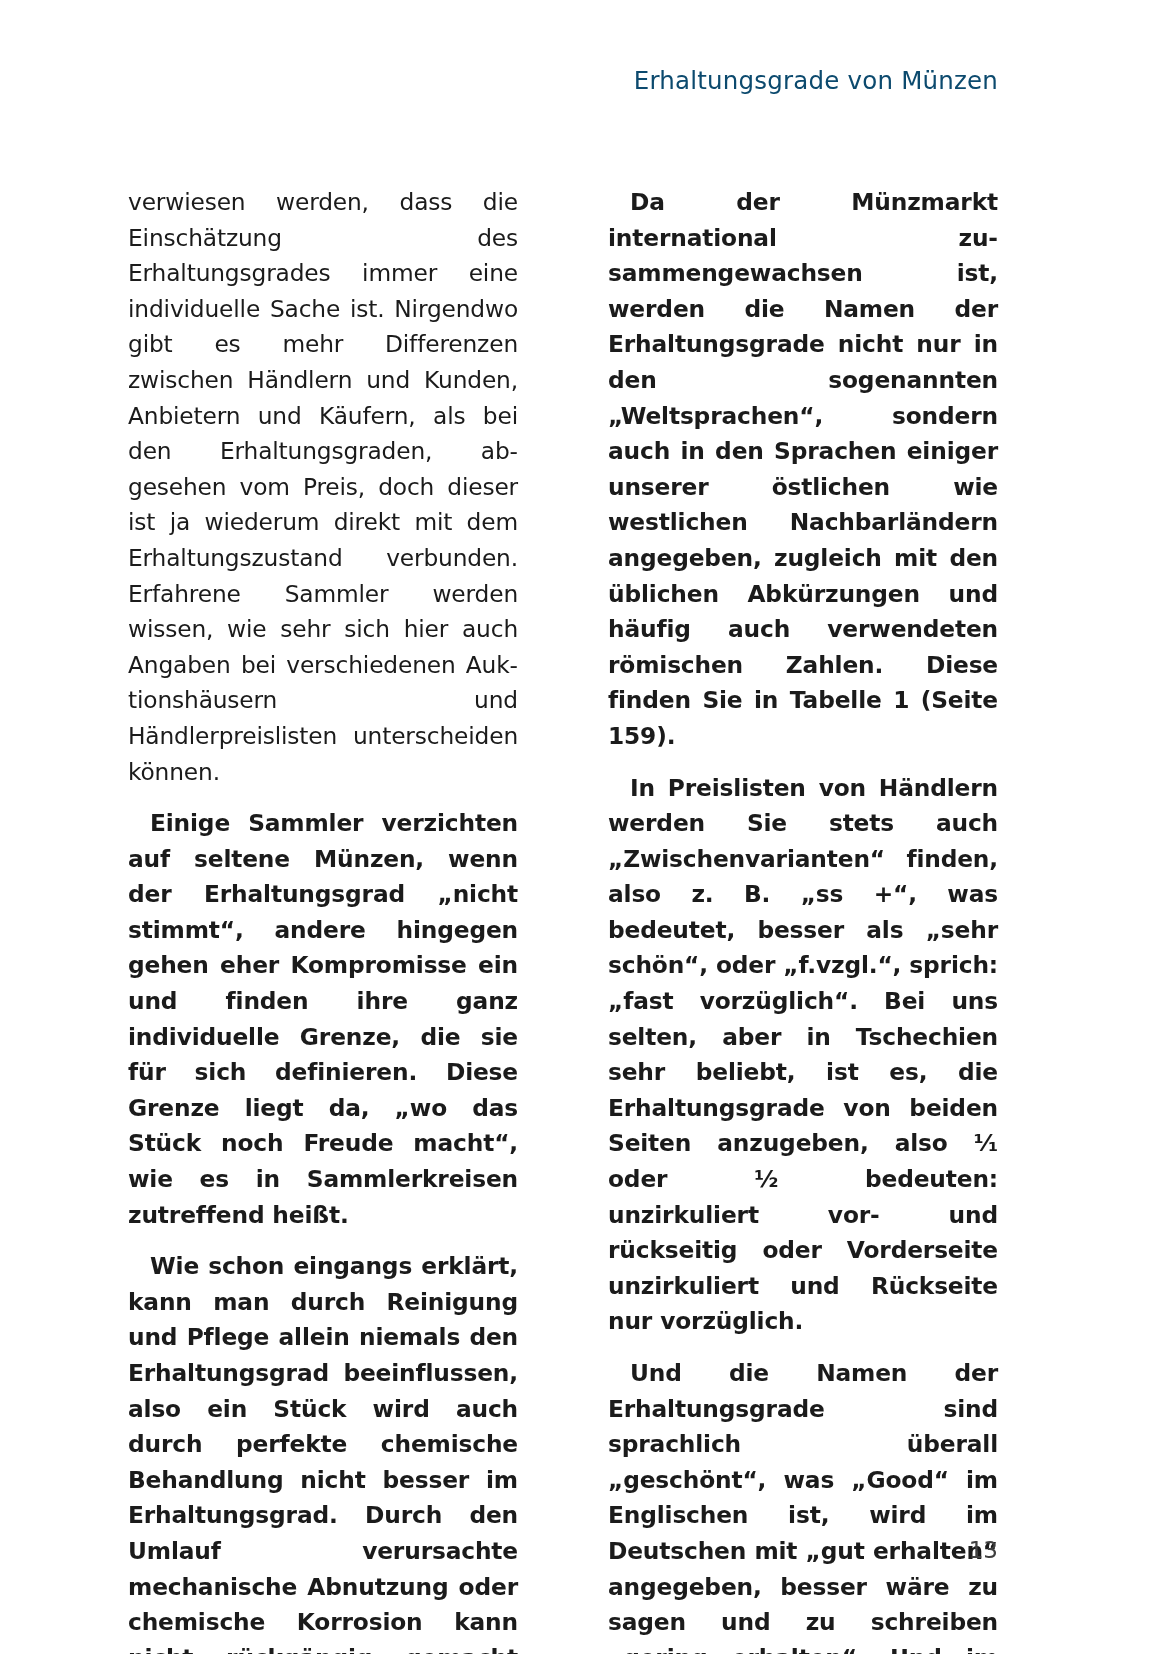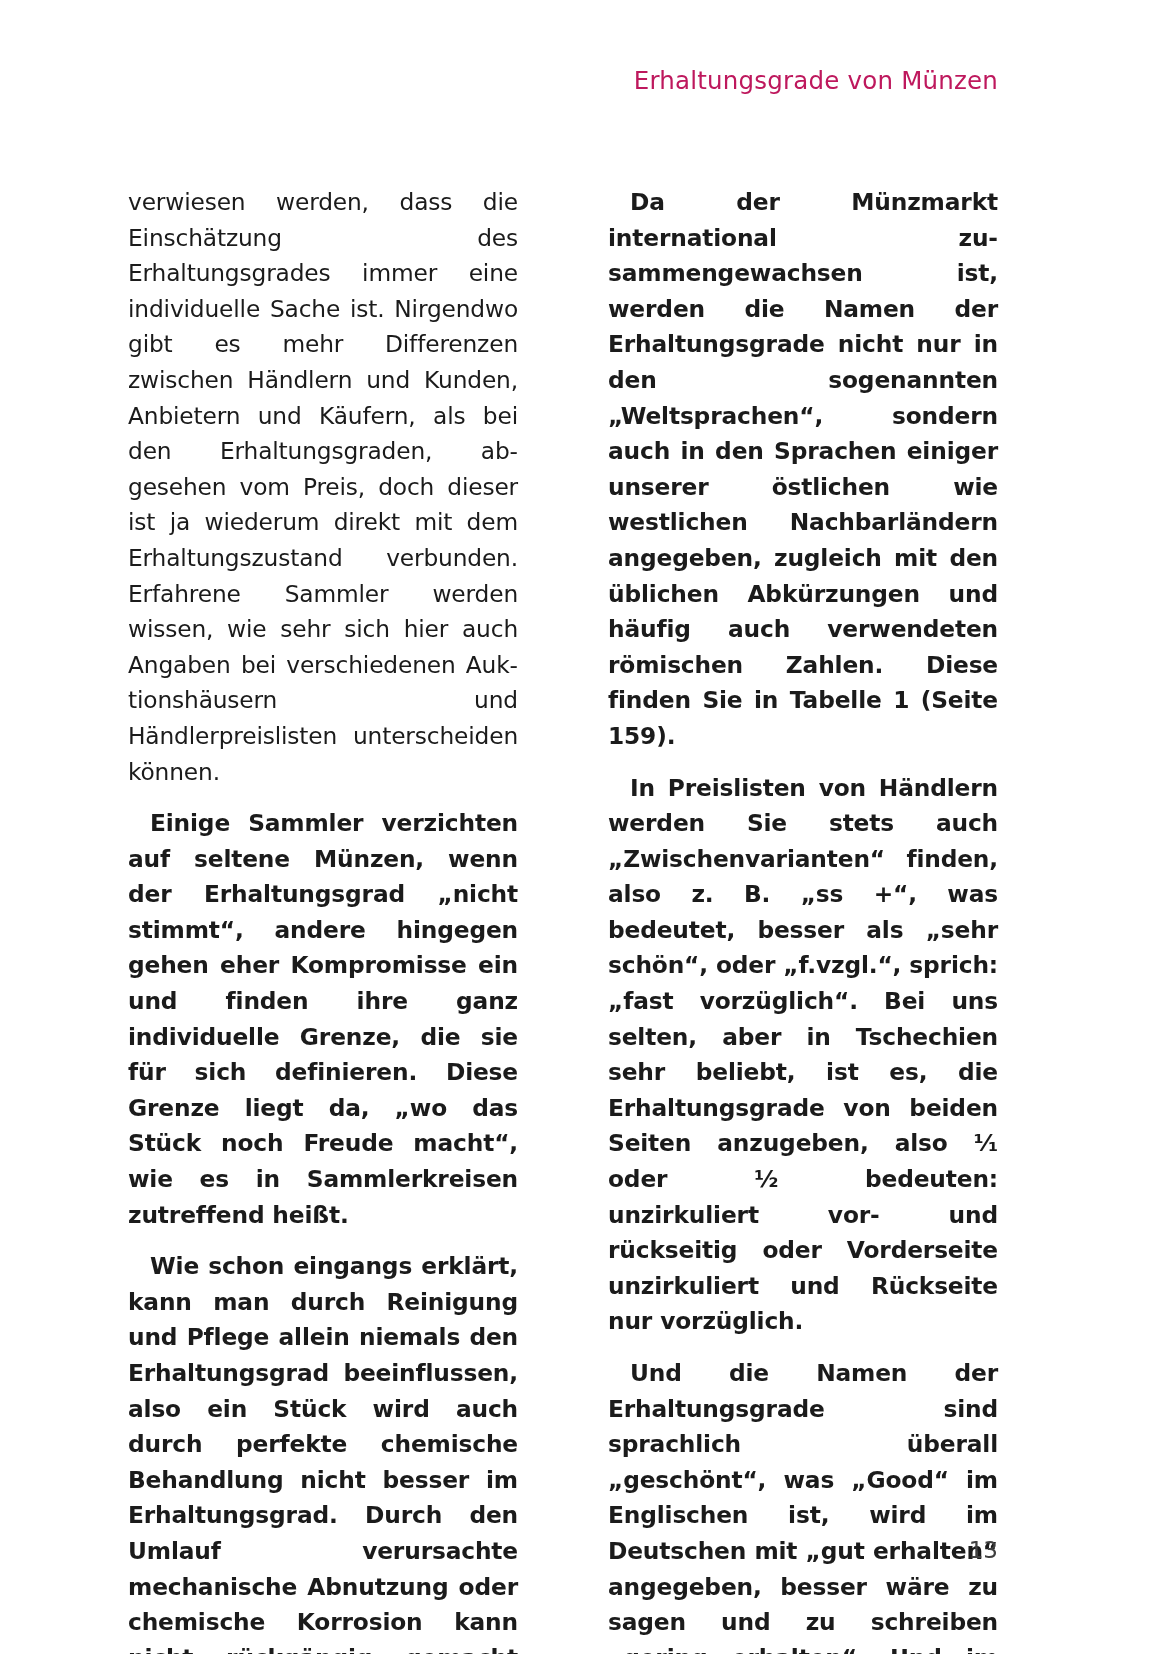--- a/index.html
+++ b/index.html
@@ -24,21 +24,21 @@
     background: #ffffff;
   }
 
   
   .running-head {
     position: absolute;
     top: 66px;
     right: 168px;
     font-size: 24.5px;
     letter-spacing: 0.2px;
-    color: #be185d;
+    color: #0c4a6e;
     font-family: "DejaVu Sans", sans-serif;
     white-space: nowrap;
   }
 
   
   .columns {
     position: absolute;
     top: 168px;
     left: 112px;
     width: 902px;

